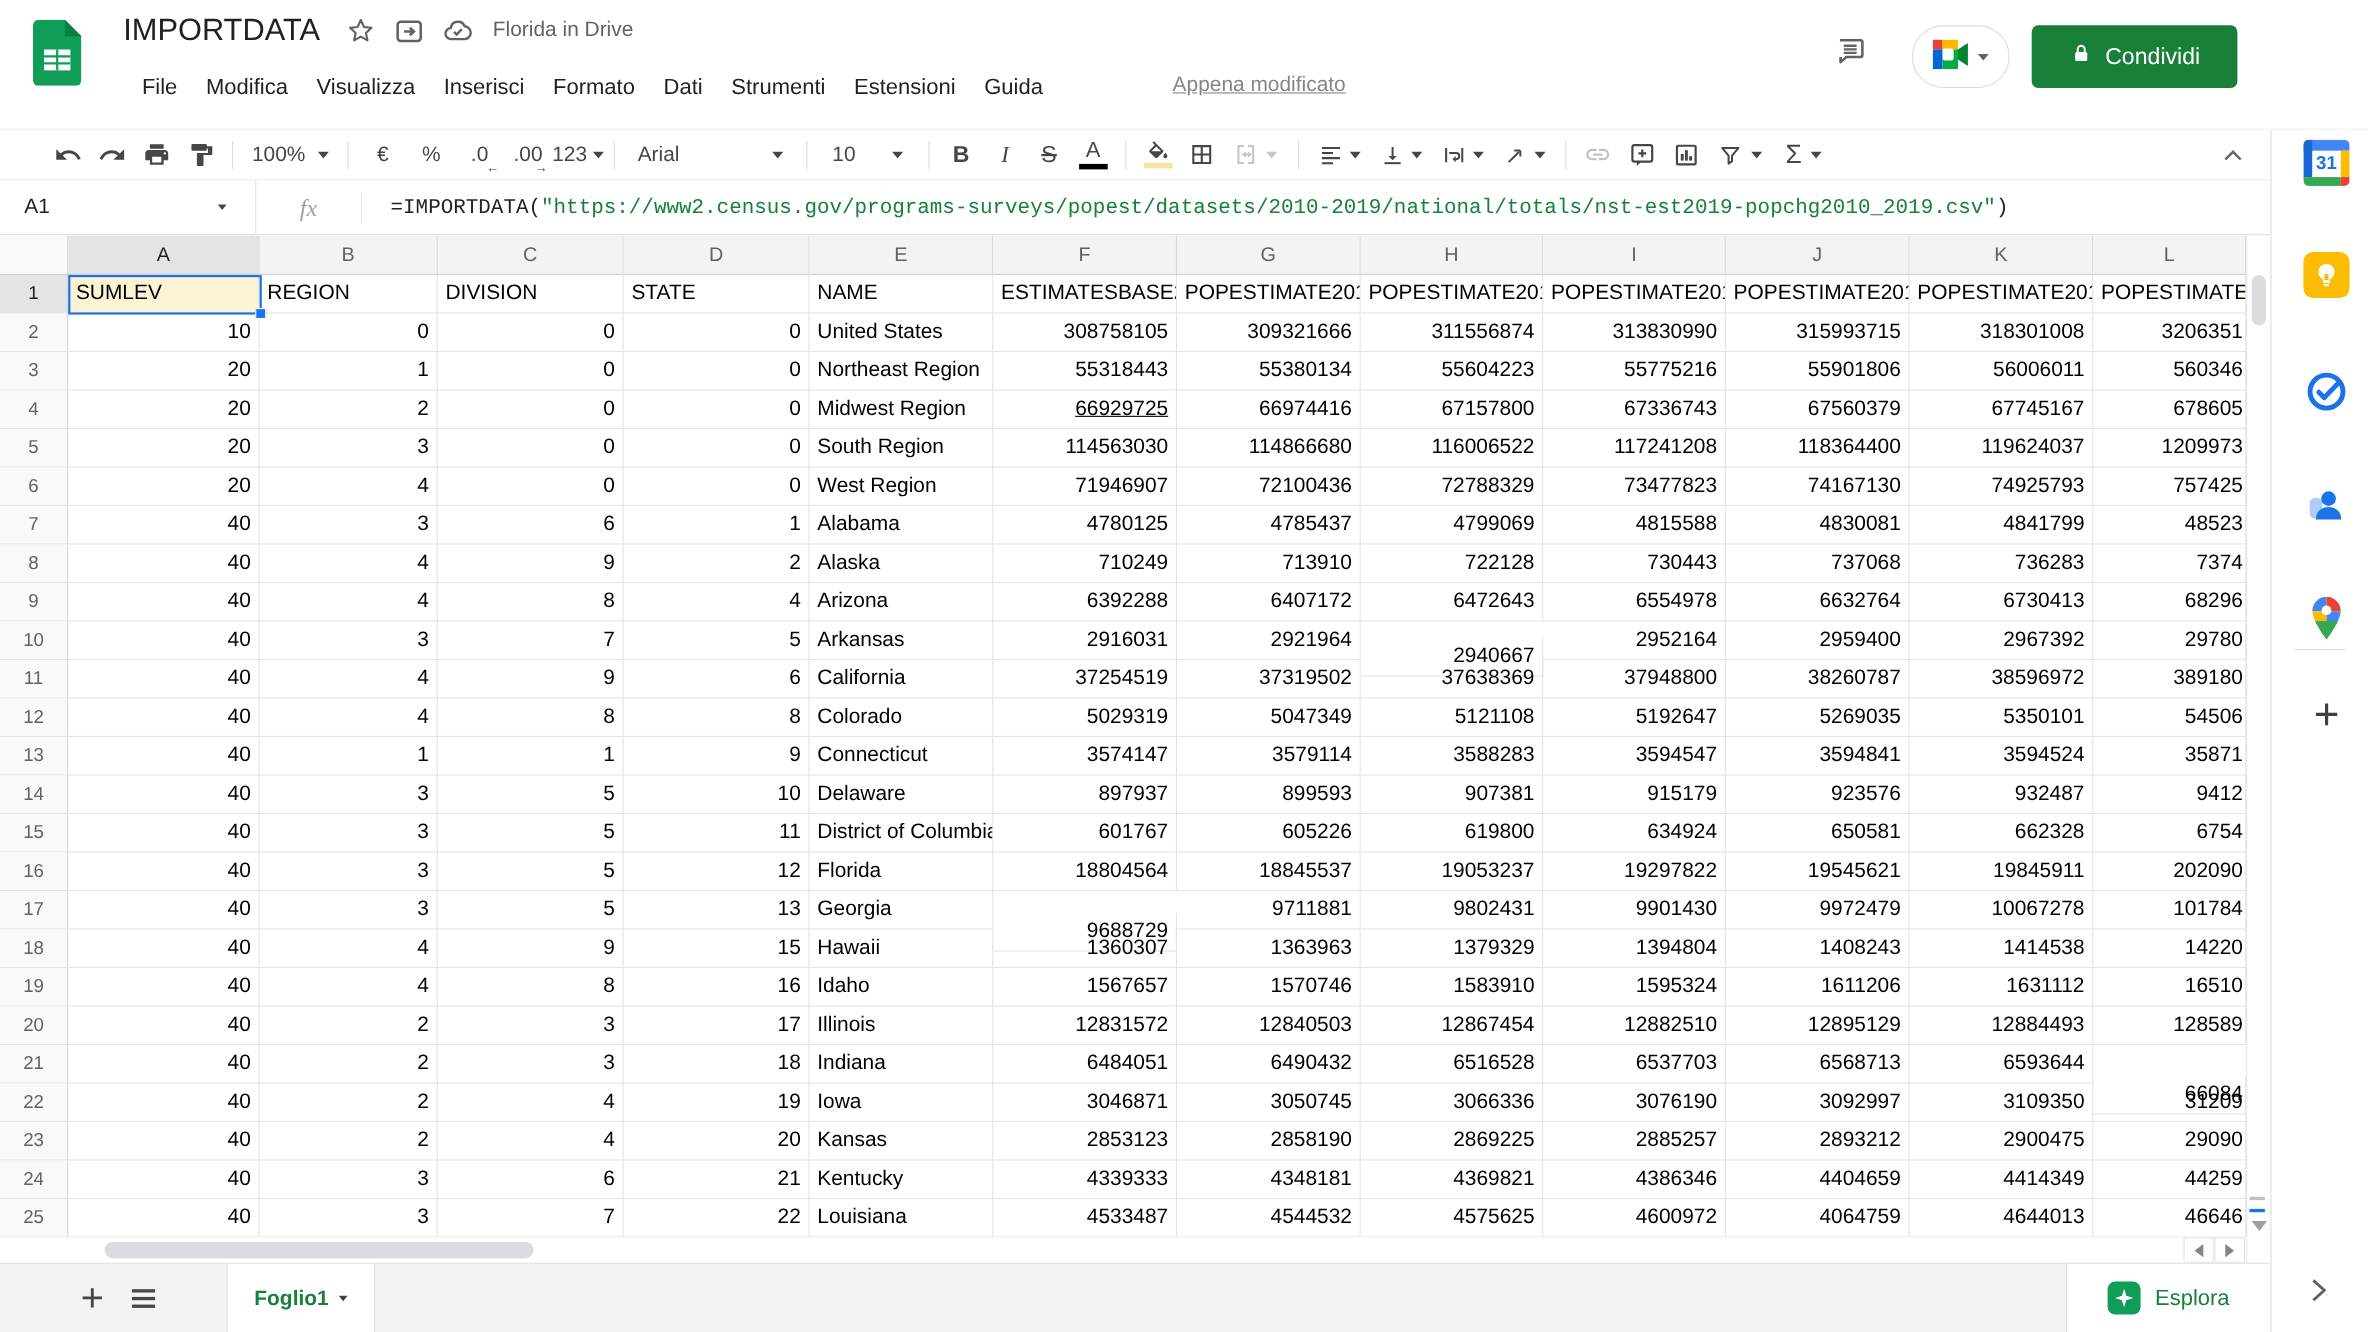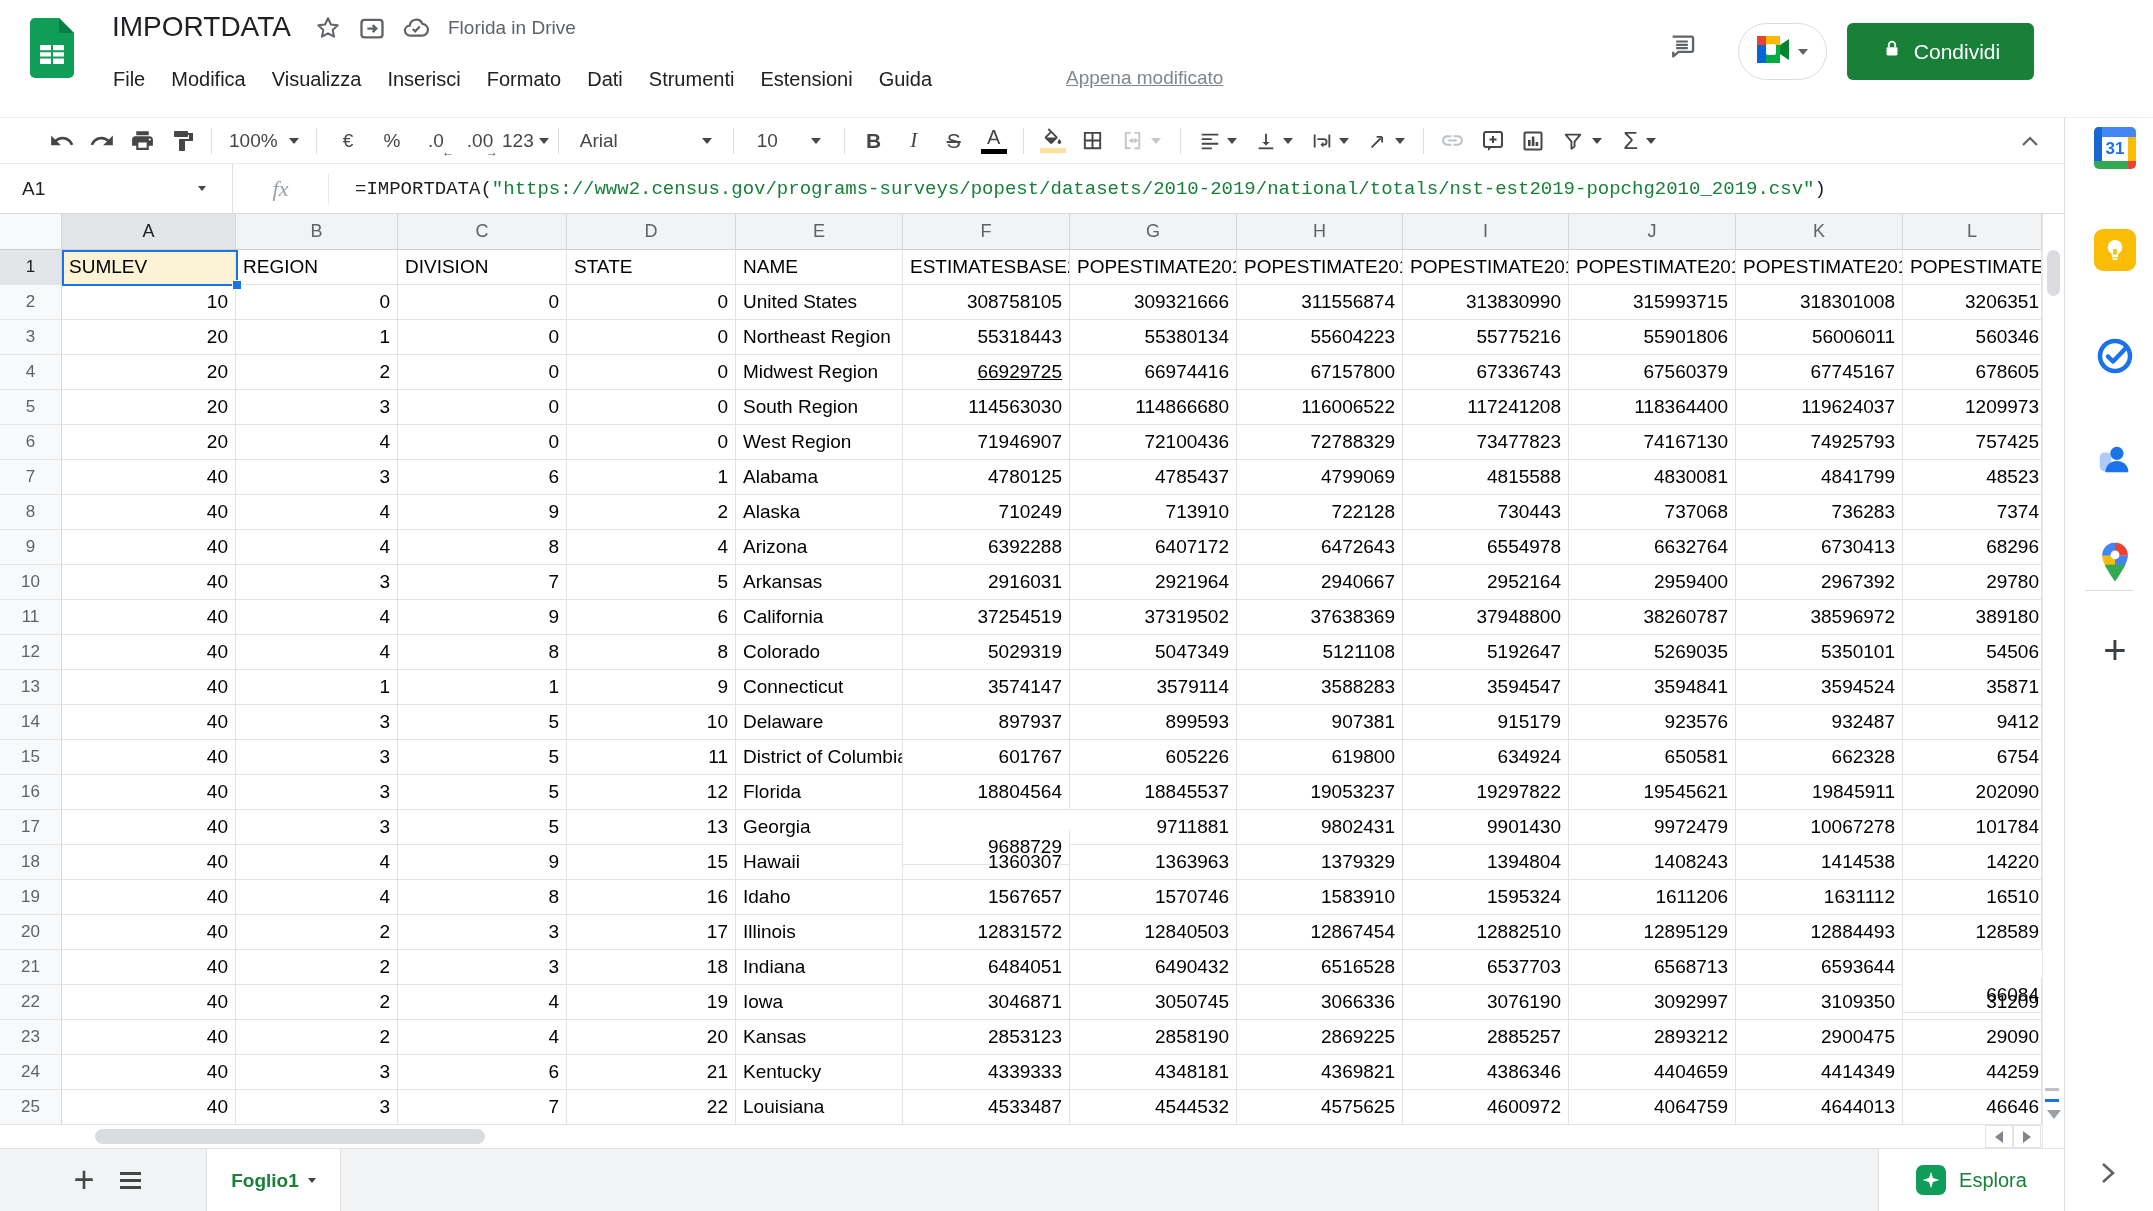--- a/index.html
+++ b/index.html
@@ -8,21 +8,21 @@
   #app { position:relative; width:2153px; height:1211px; background:#fff; }
 
   
   .header { position:absolute; left:0; top:0; width:2153px; height:118px; background:#fff;
     border-bottom:1px solid #eceef0; }
   .logo { position:absolute; left:30px; top:18px; width:44px; height:60px; }
   .doc-title { position:absolute; left:112px; top:11px; font-size:28px; color:#202124; letter-spacing:0; }
   .title-icons { position:absolute; left:314px; top:14px; display:flex; align-items:center; gap:16px; }
   .hicon { width:28px; height:28px; display:flex; align-items:center; justify-content:center; color:#5f6368; }
   .saved-text { font-size:19px; color:#5f6368; margin-left:2px; }
-  .menu-row { position:absolute; left:100px; top:58px; height:42px; display:flex; align-items:center; }
+  .menu-row { position:absolute; left:116px; top:58px; height:42px; display:flex; align-items:center; }
   .menu-item { padding:0 13px; font-size:20px; color:#202124; cursor:default; }
   .modified-link { margin-left:26px; font-size:19px; color:#80868b; text-decoration:underline; }
   .comment-top { position:absolute; left:1668px; top:32px; }
   .meet-pill { position:absolute; left:1738px; top:23px; width:89px; height:57px; border:1px solid #dadce0;
     border-radius:29px; display:flex; align-items:center; justify-content:center; gap:7px; background:#fff; }
   .share-btn { position:absolute; left:1847px; top:23px; width:187px; height:57px; background:#188038;
     border-radius:6px; display:flex; align-items:center; justify-content:center; gap:11px;
     color:#fff; font-size:21px; font-weight:500; }
 
   
@@ -546,21 +546,21 @@
         </div>
         <div class="grid-row">
           <div class="row-num">10</div>
           <div class="cell ar" style="width: 174px;">40</div>
           <div class="cell ar" style="width: 162px;">3</div>
           <div class="cell ar" style="width: 169px;">7</div>
           <div class="cell ar" style="width: 169px;">5</div>
           <div class="cell al" style="width: 167px;">Arkansas</div>
           <div class="cell ar" style="width: 167px;">2916031</div>
           <div class="cell ar" style="width: 167px;">2921964</div>
-          <div class="cell ar" style="width: 166px;">2940667</div>
+          <div class="cell ar" style="width: 166px; margin-top: 15px;">2940667</div>
           <div class="cell ar" style="width: 166px;">2952164</div>
           <div class="cell ar" style="width: 167px;">2959400</div>
           <div class="cell ar" style="width: 167px;">2967392</div>
           <div class="cell ar lcol" style="width: 139px;">29780</div>
         </div>
         <div class="grid-row">
           <div class="row-num">11</div>
           <div class="cell ar" style="width: 174px;">40</div>
           <div class="cell ar" style="width: 162px;">4</div>
           <div class="cell ar" style="width: 169px;">9</div>

